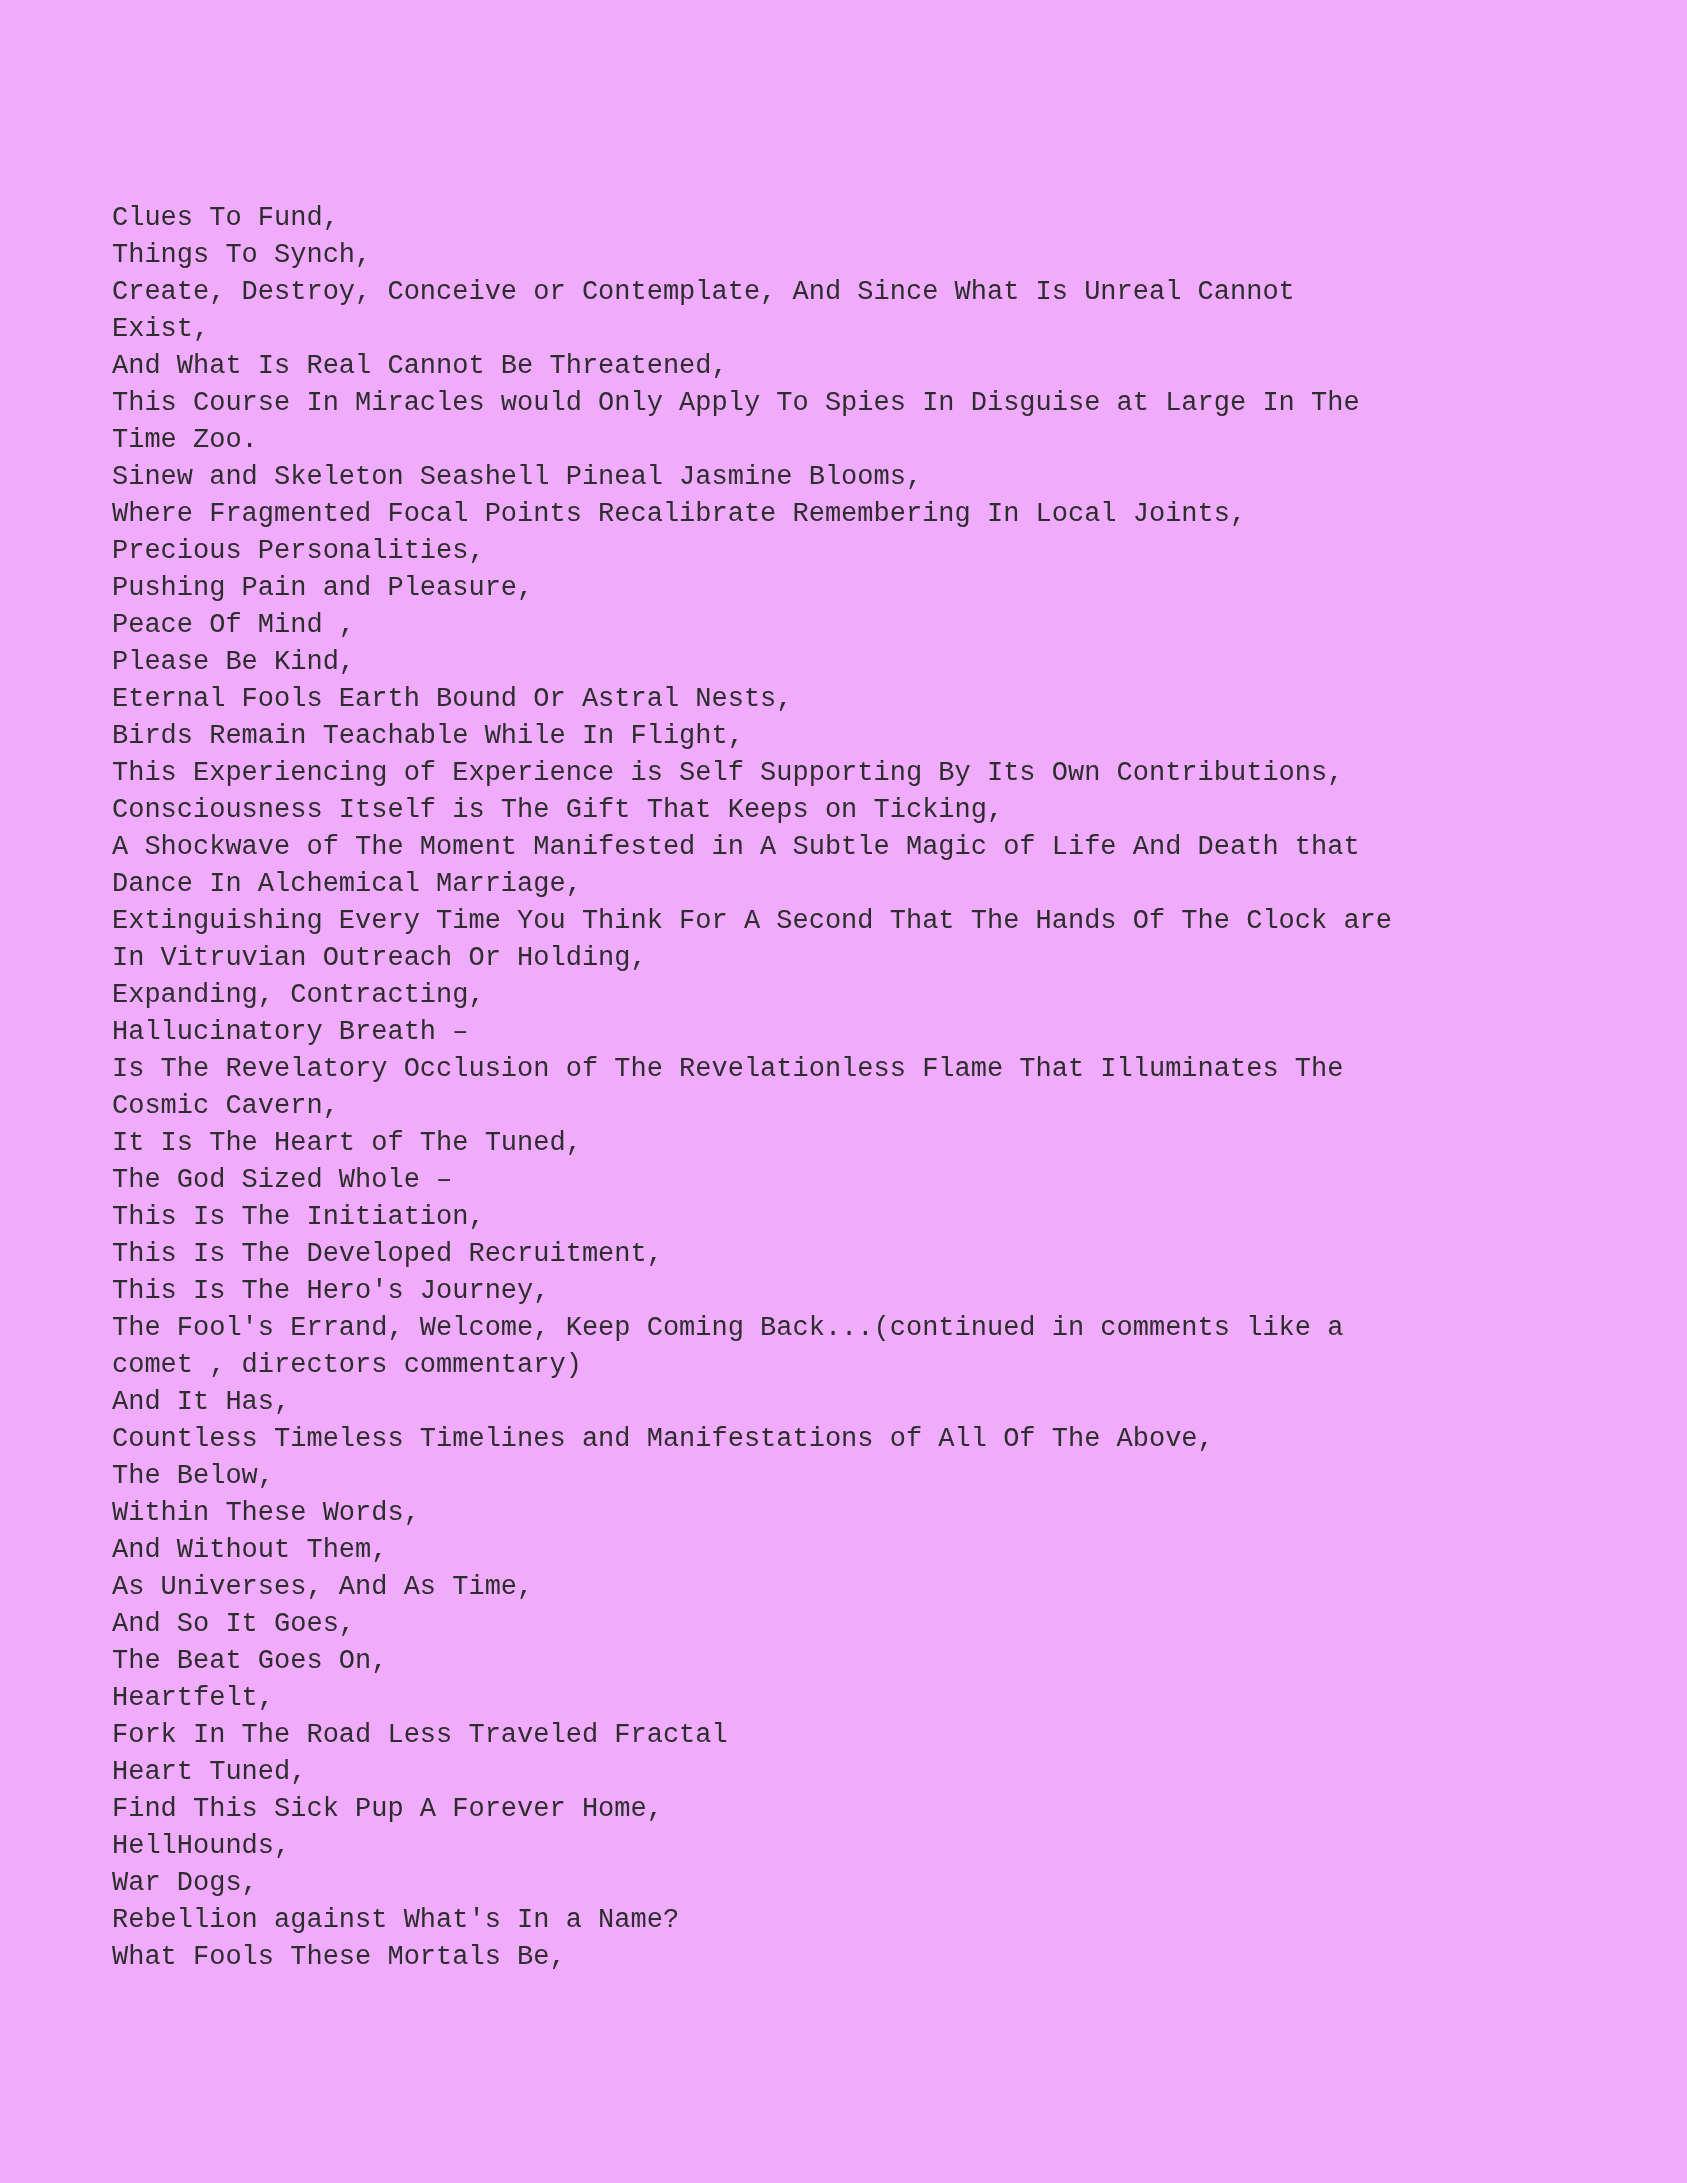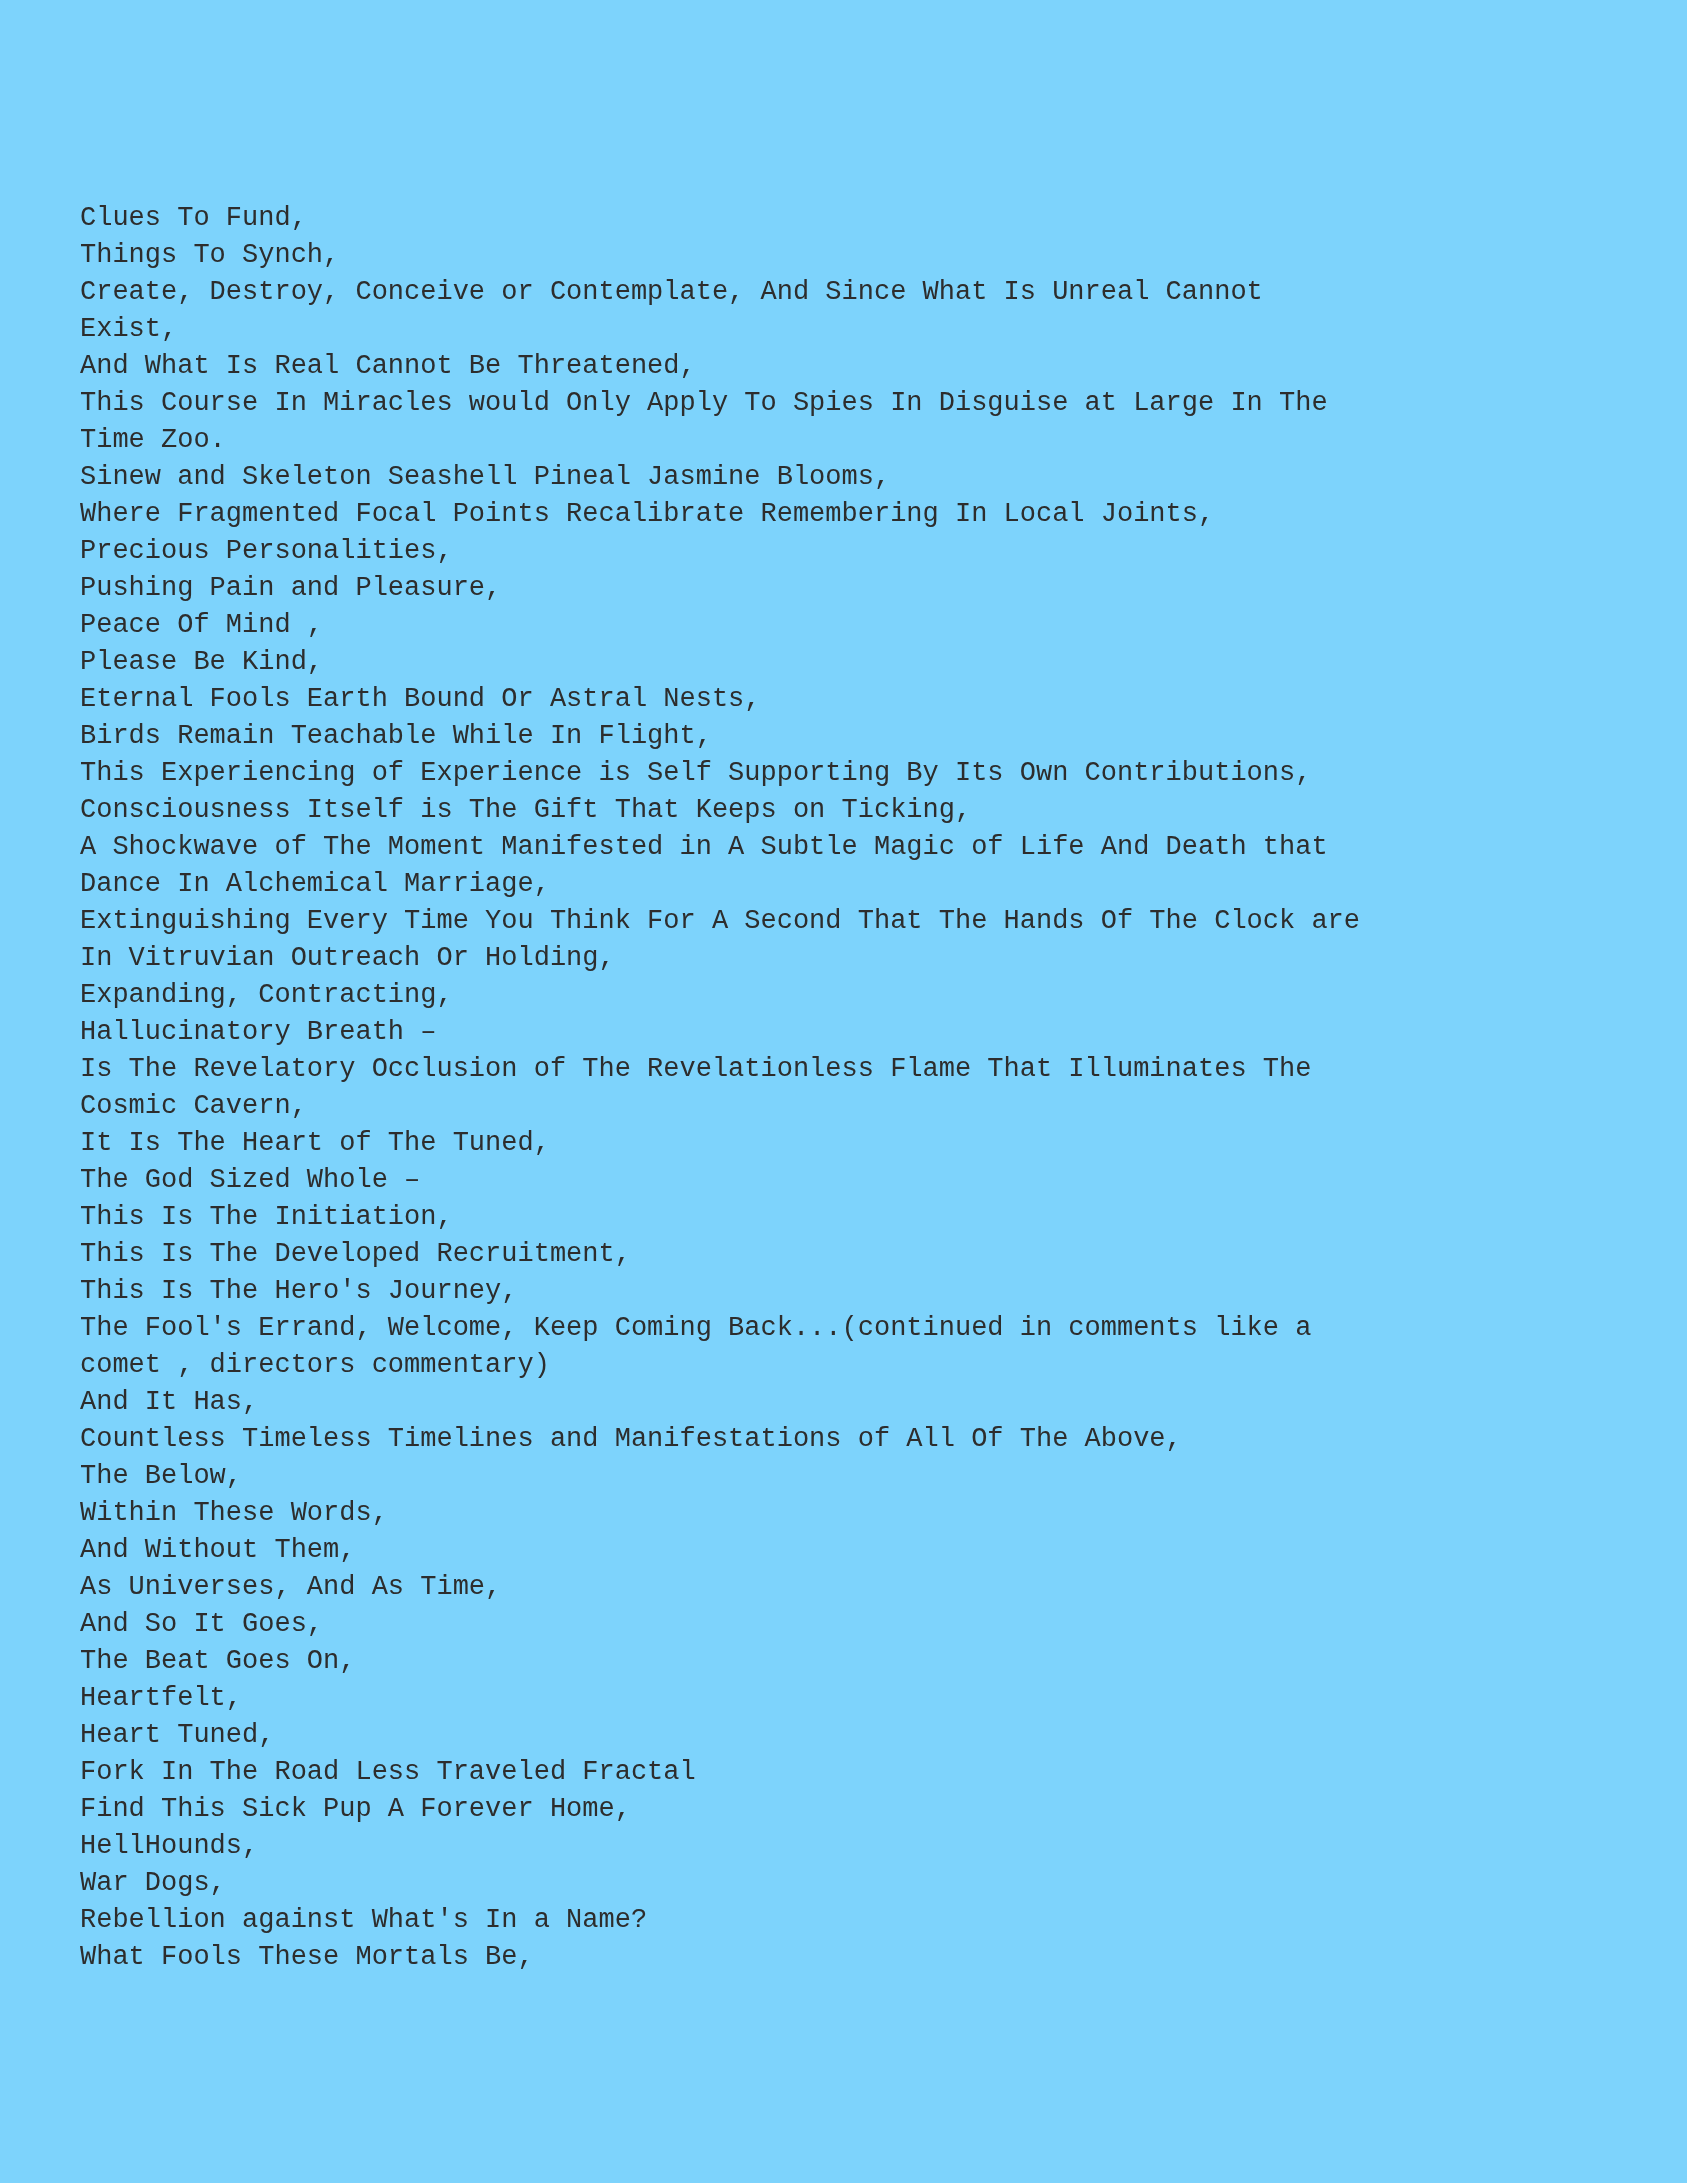--- a/index.html
+++ b/index.html
@@ -12,23 +12,23 @@
     height: 2183px;
     position: relative;
     overflow: hidden;
   }
   .page {
     position: absolute;
     left: 0;
     top: 0;
     width: 1687px;
     height: 2183px;
-    background: #7dd3fc;
+    background: #f0abfc;
     box-sizing: border-box;
-    padding: 200px 197px 0 80px;
+    padding: 200px 197px 0 112px;
   }
   .doc-text {
     font-family: "Liberation Mono", "DejaVu Sans Mono", monospace;
     font-size: 27px;
     line-height: 37px;
     color: #2d2d2d;
     font-weight: 400;
   }
   .text-line {
     white-space: pre;
@@ -75,22 +75,22 @@
       <div class="text-line">comet , directors commentary)</div>
       <div class="text-line">And It Has,</div>
       <div class="text-line">Countless Timeless Timelines and Manifestations of All Of The Above,</div>
       <div class="text-line">The Below,</div>
       <div class="text-line">Within These Words,</div>
       <div class="text-line">And Without Them,</div>
       <div class="text-line">As Universes, And As Time,</div>
       <div class="text-line">And So It Goes,</div>
       <div class="text-line">The Beat Goes On,</div>
       <div class="text-line">Heartfelt,</div>
+      <div class="text-line">Fork In The Road Less Traveled Fractal</div>
       <div class="text-line">Heart Tuned,</div>
-      <div class="text-line">Fork In The Road Less Traveled Fractal</div>
       <div class="text-line">Find This Sick Pup A Forever Home,</div>
       <div class="text-line">HellHounds,</div>
       <div class="text-line">War Dogs,</div>
       <div class="text-line">Rebellion against What's In a Name?</div>
       <div class="text-line">What Fools These Mortals Be,</div>
     </div>
 </div>
 
 
 </body></html>

